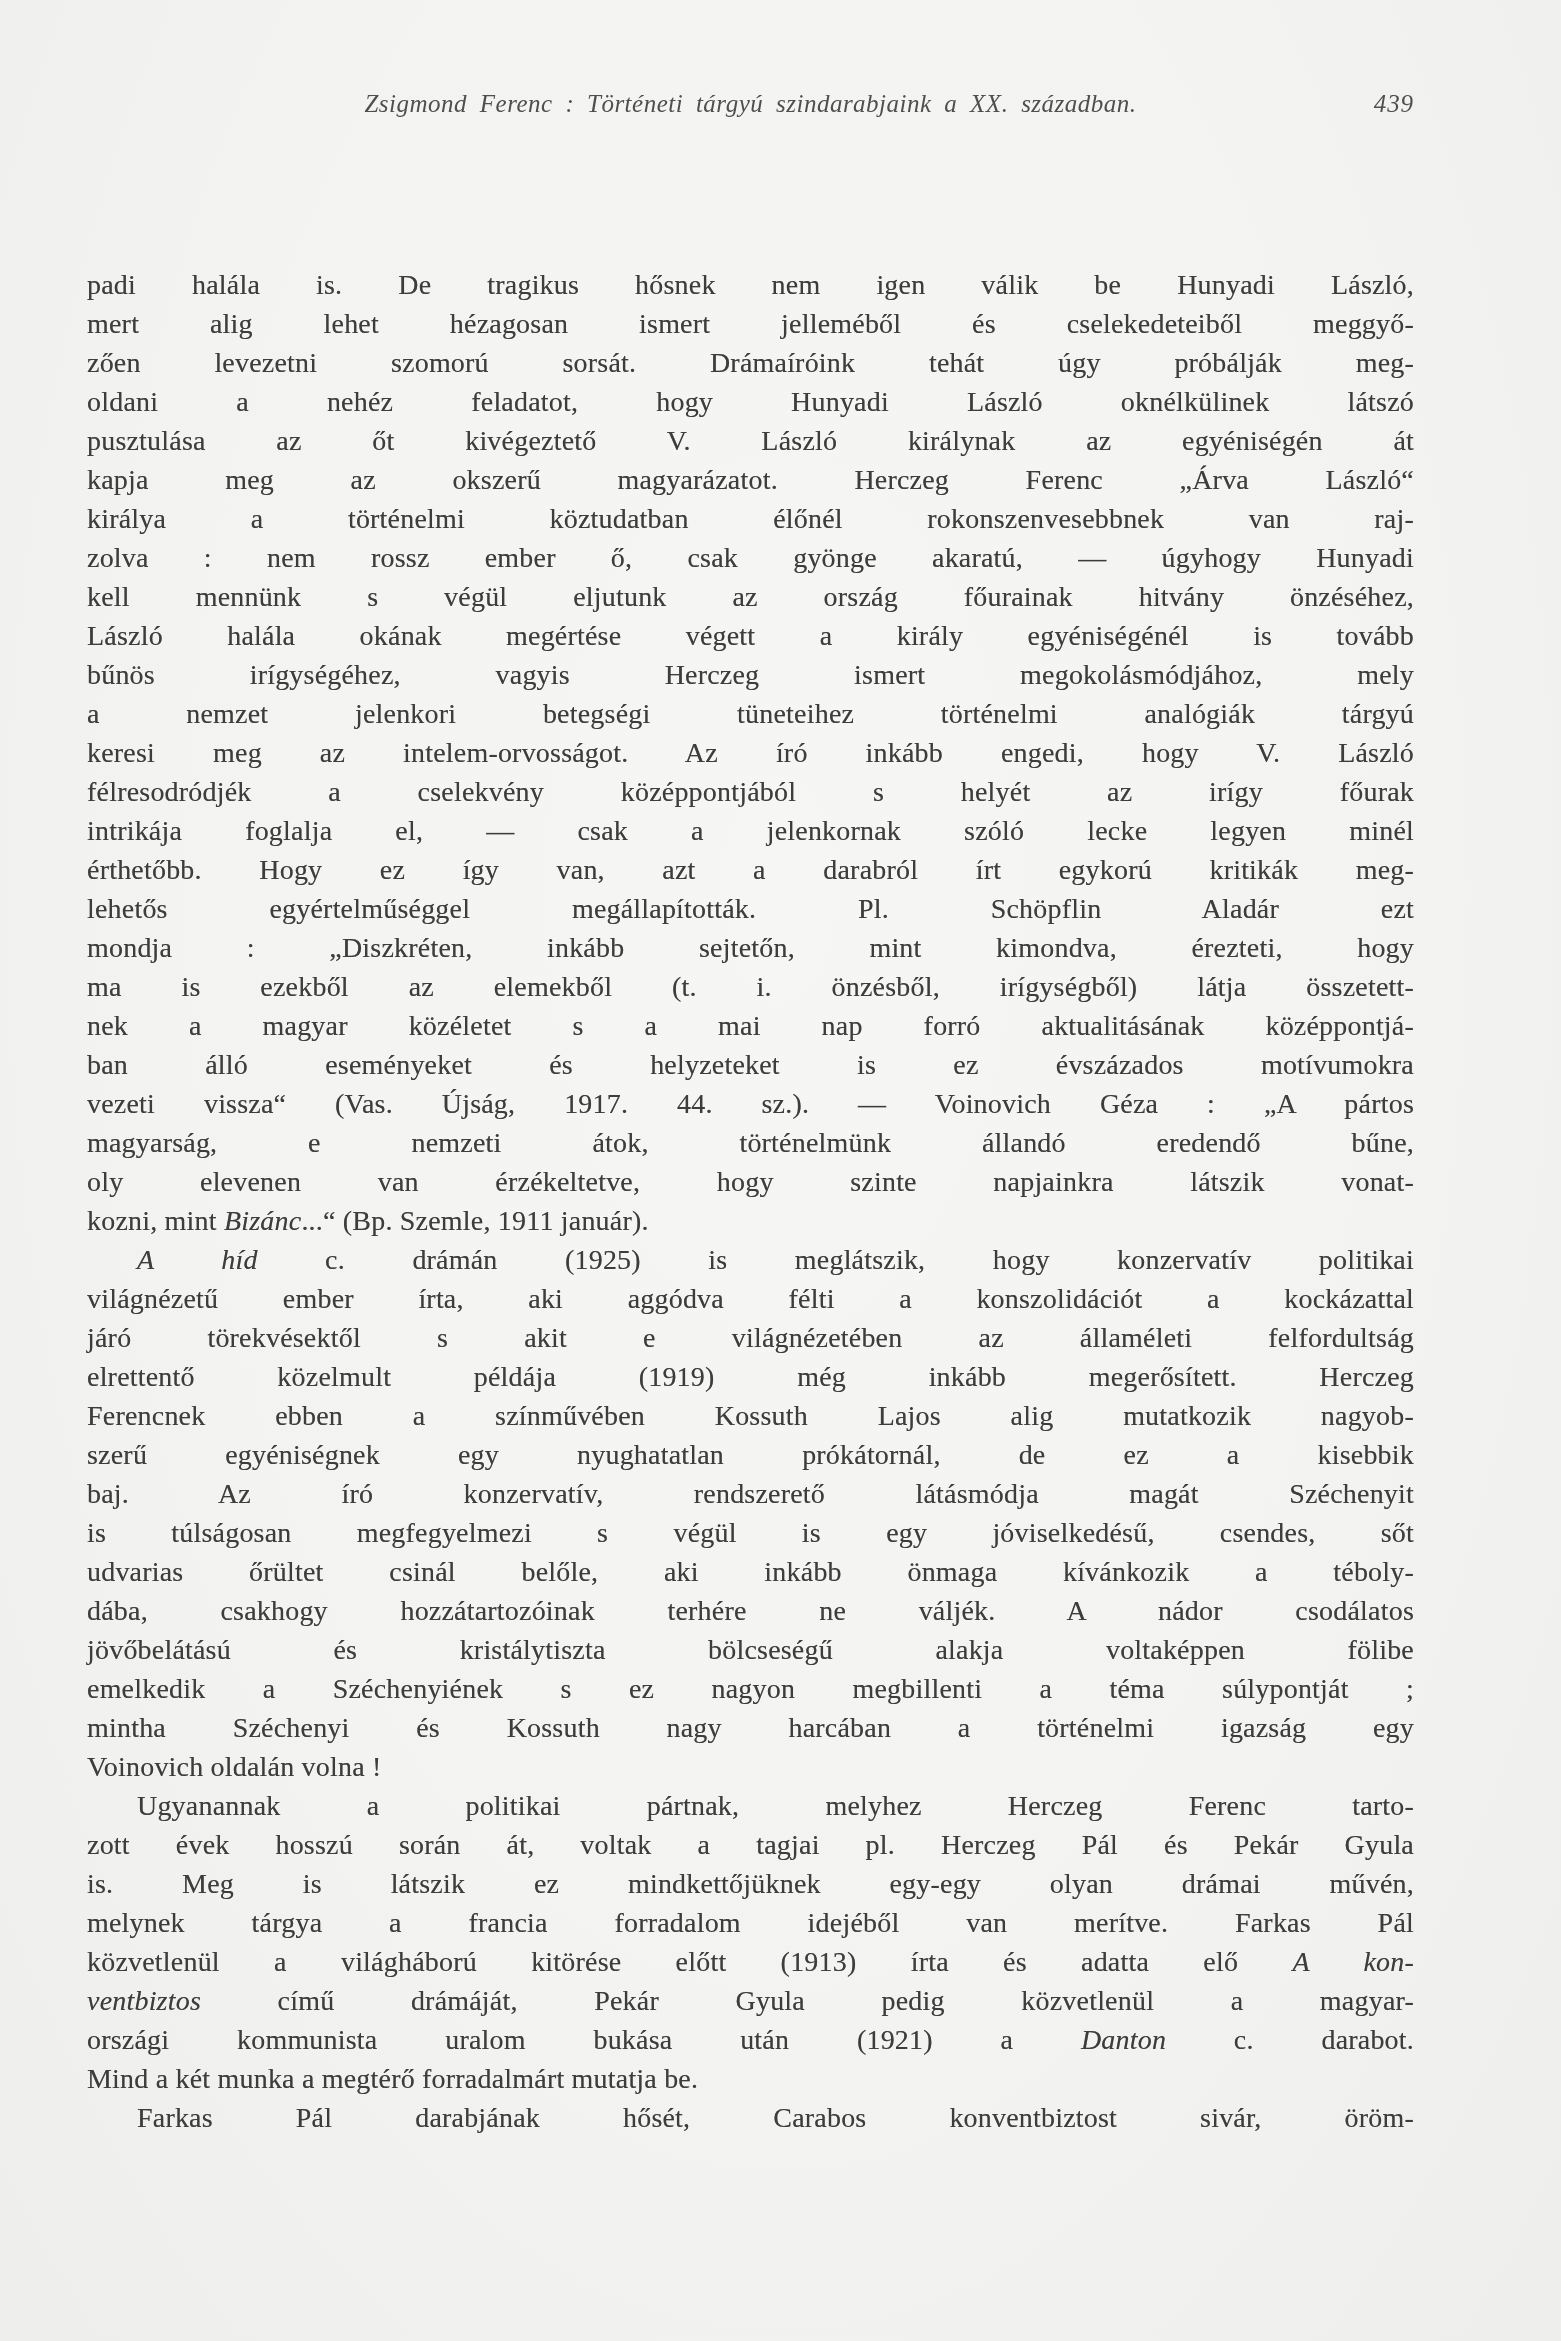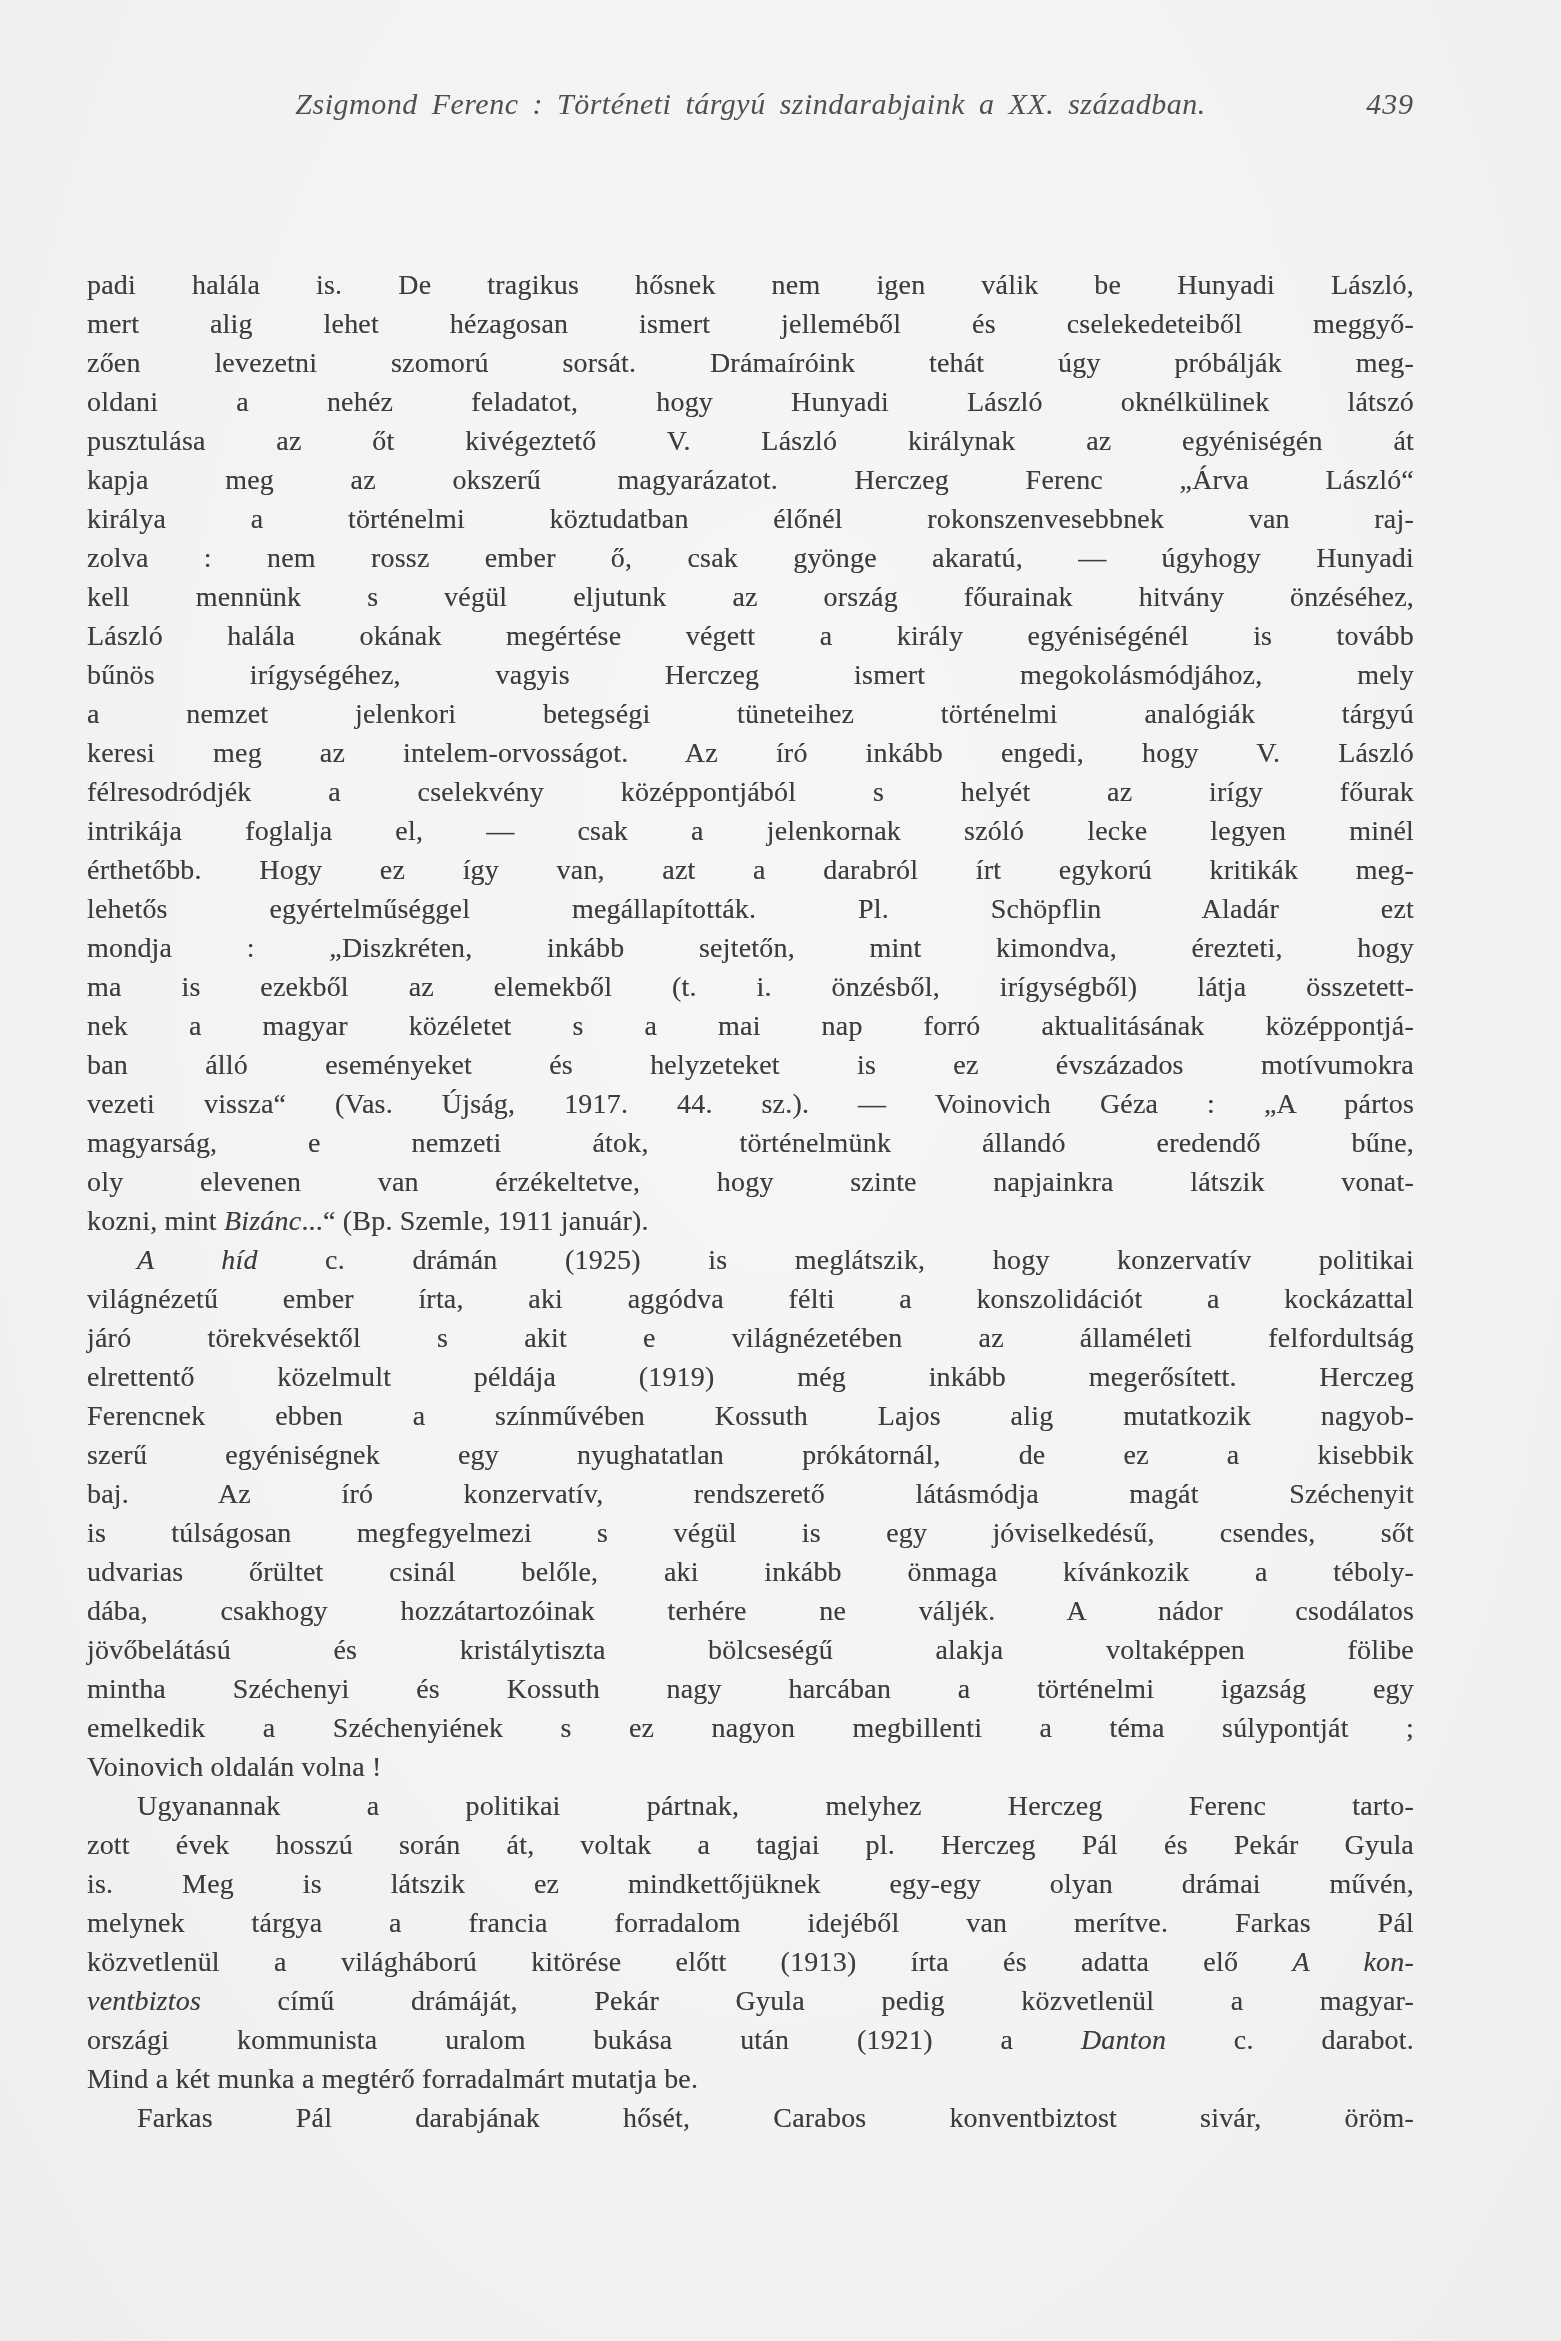--- a/index.html
+++ b/index.html
@@ -13,21 +13,21 @@
     background: radial-gradient(ellipse at 50% 38%, #f6f6f4 0%, #f3f3f1 55%, #eeeeec 100%);
     font-family: "Liberation Serif", "DejaVu Serif", serif;
     color: #3d3d3d;
   }
   .running-head {
     position: absolute;
     left: 87px;
     top: 86px;
     width: 1327px;
     font-style: italic;
-    font-size: 30px;
+    font-size: 25px;
     line-height: 35px;
     text-align: center;
     letter-spacing: 0.5px;
     word-spacing: 6px;
     color: #4f4f4f;
   }
   .running-head .page-num {
     position: absolute;
     right: 0;
     top: 0;
@@ -96,22 +96,22 @@
         <div class="line"><span>világnézetű ember írta, aki aggódva félti a konszolidációt a kockázattal</span></div>
         <div class="line"><span>járó törekvésektől s akit e világnézetében az államéleti felfordultság</span></div>
         <div class="line"><span>elrettentő közelmult példája (1919) még inkább megerősített. Herczeg</span></div>
         <div class="line"><span>Ferencnek ebben a színművében Kossuth Lajos alig mutatkozik nagyob-</span></div>
         <div class="line"><span>szerű egyéniségnek egy nyughatatlan prókátornál, de ez a kisebbik</span></div>
         <div class="line"><span>baj. Az író konzervatív, rendszerető látásmódja magát Széchenyit</span></div>
         <div class="line"><span>is túlságosan megfegyelmezi s végül is egy jóviselkedésű, csendes, sőt</span></div>
         <div class="line"><span>udvarias őrültet csinál belőle, aki inkább önmaga kívánkozik a téboly-</span></div>
         <div class="line"><span>dába, csakhogy hozzátartozóinak terhére ne váljék. A nádor csodálatos</span></div>
         <div class="line"><span>jövőbelátású és kristálytiszta bölcseségű alakja voltaképpen fölibe</span></div>
+        <div class="line"><span>emelkedik a Széchenyiének s ez nagyon megbillenti a téma súlypontját ;</span></div>
         <div class="line"><span>mintha Széchenyi és Kossuth nagy harcában a történelmi igazság egy</span></div>
-        <div class="line"><span>emelkedik a Széchenyiének s ez nagyon megbillenti a téma súlypontját ;</span></div>
         <div class="line para-end"><span>Voinovich oldalán volna !</span></div>
       </div>
       <div class="paragraph">
         <div class="line indent"><span>Ugyanannak a politikai pártnak, melyhez Herczeg Ferenc tarto-</span></div>
         <div class="line"><span>zott évek hosszú során át, voltak a tagjai pl. Herczeg Pál és Pekár Gyula</span></div>
         <div class="line"><span>is. Meg is látszik ez mindkettőjüknek egy-egy olyan drámai művén,</span></div>
         <div class="line"><span>melynek tárgya a francia forradalom idejéből van merítve. Farkas Pál</span></div>
         <div class="line"><span>közvetlenül a világháború kitörése előtt (1913) írta és adatta elő </span><span class="italic">A kon-</span></div>
         <div class="line"><span class="italic">ventbiztos</span><span> című drámáját, Pekár Gyula pedig közvetlenül a magyar-</span></div>
         <div class="line"><span>országi kommunista uralom bukása után (1921) a </span><span class="italic">Danton</span><span> c. darabot.</span></div>

